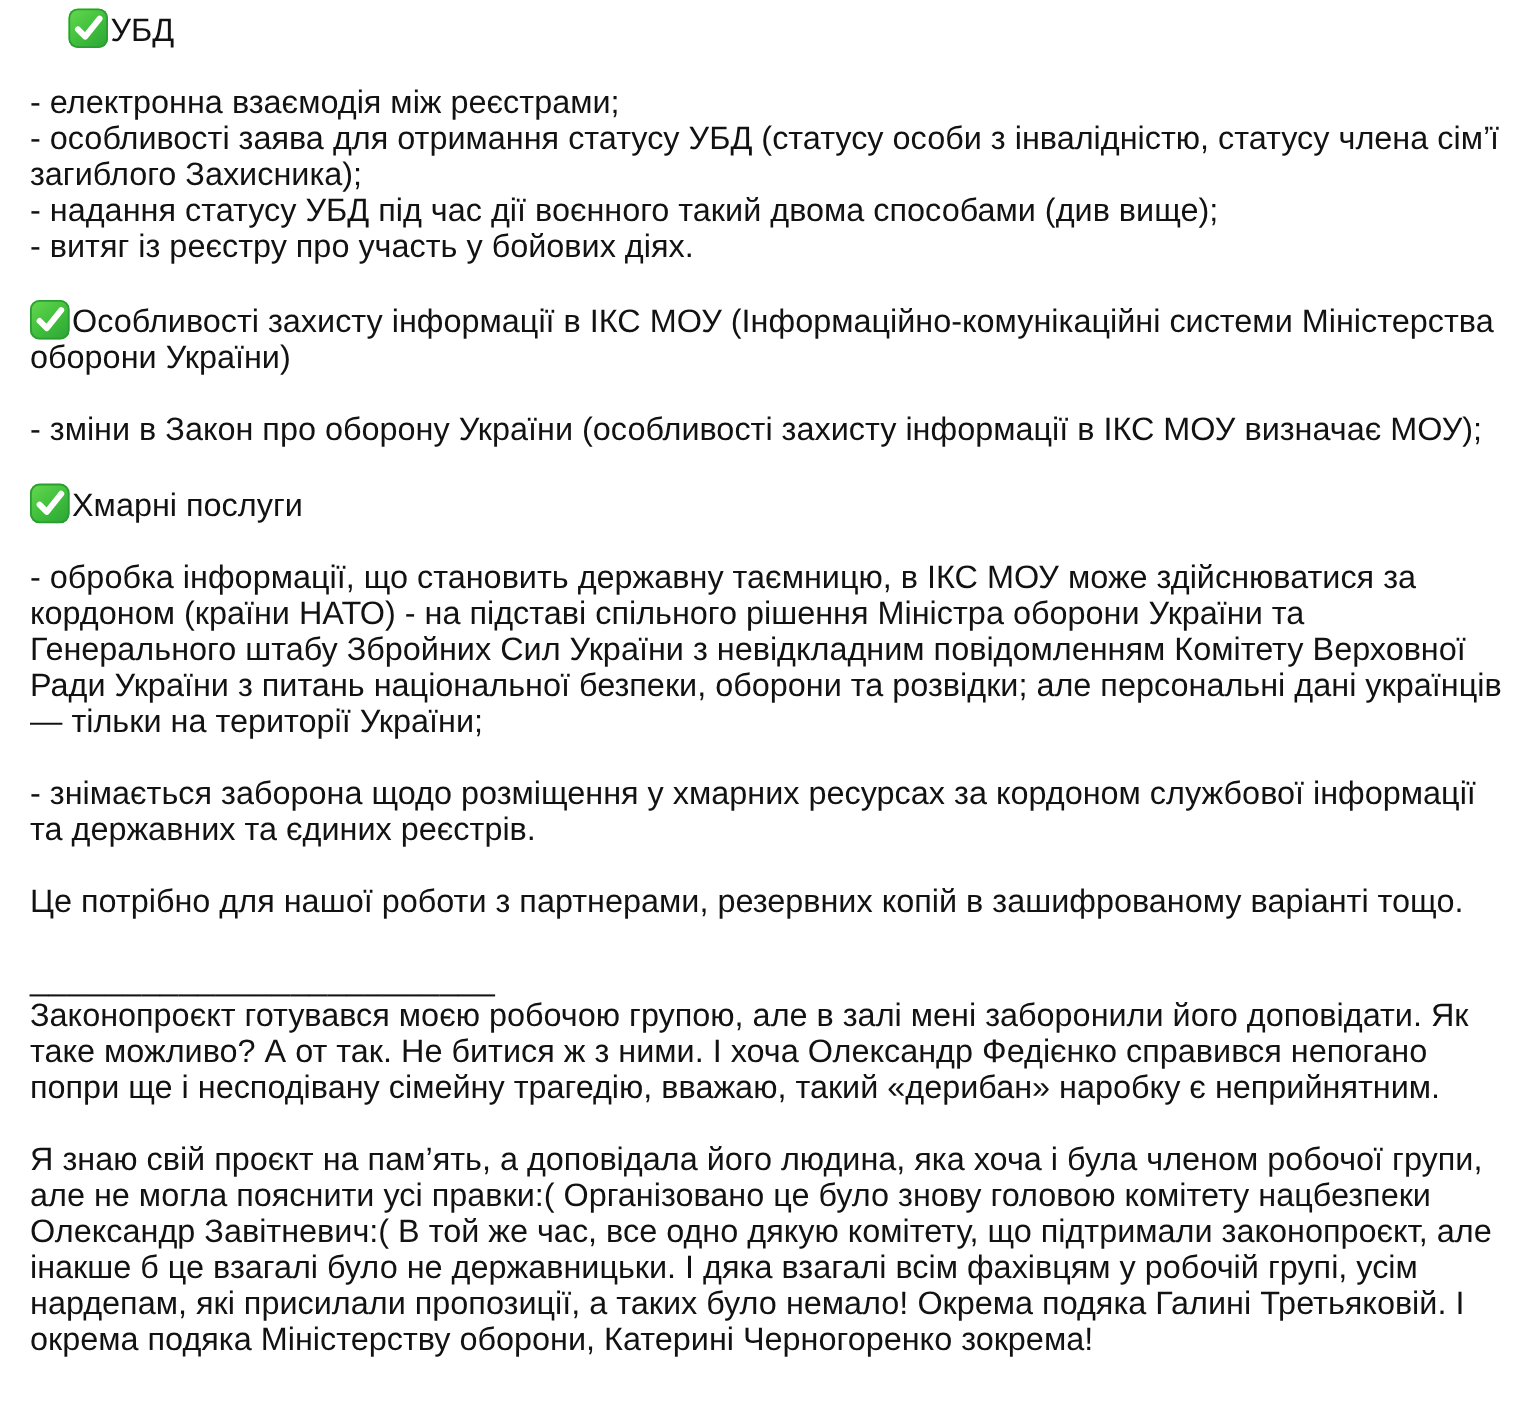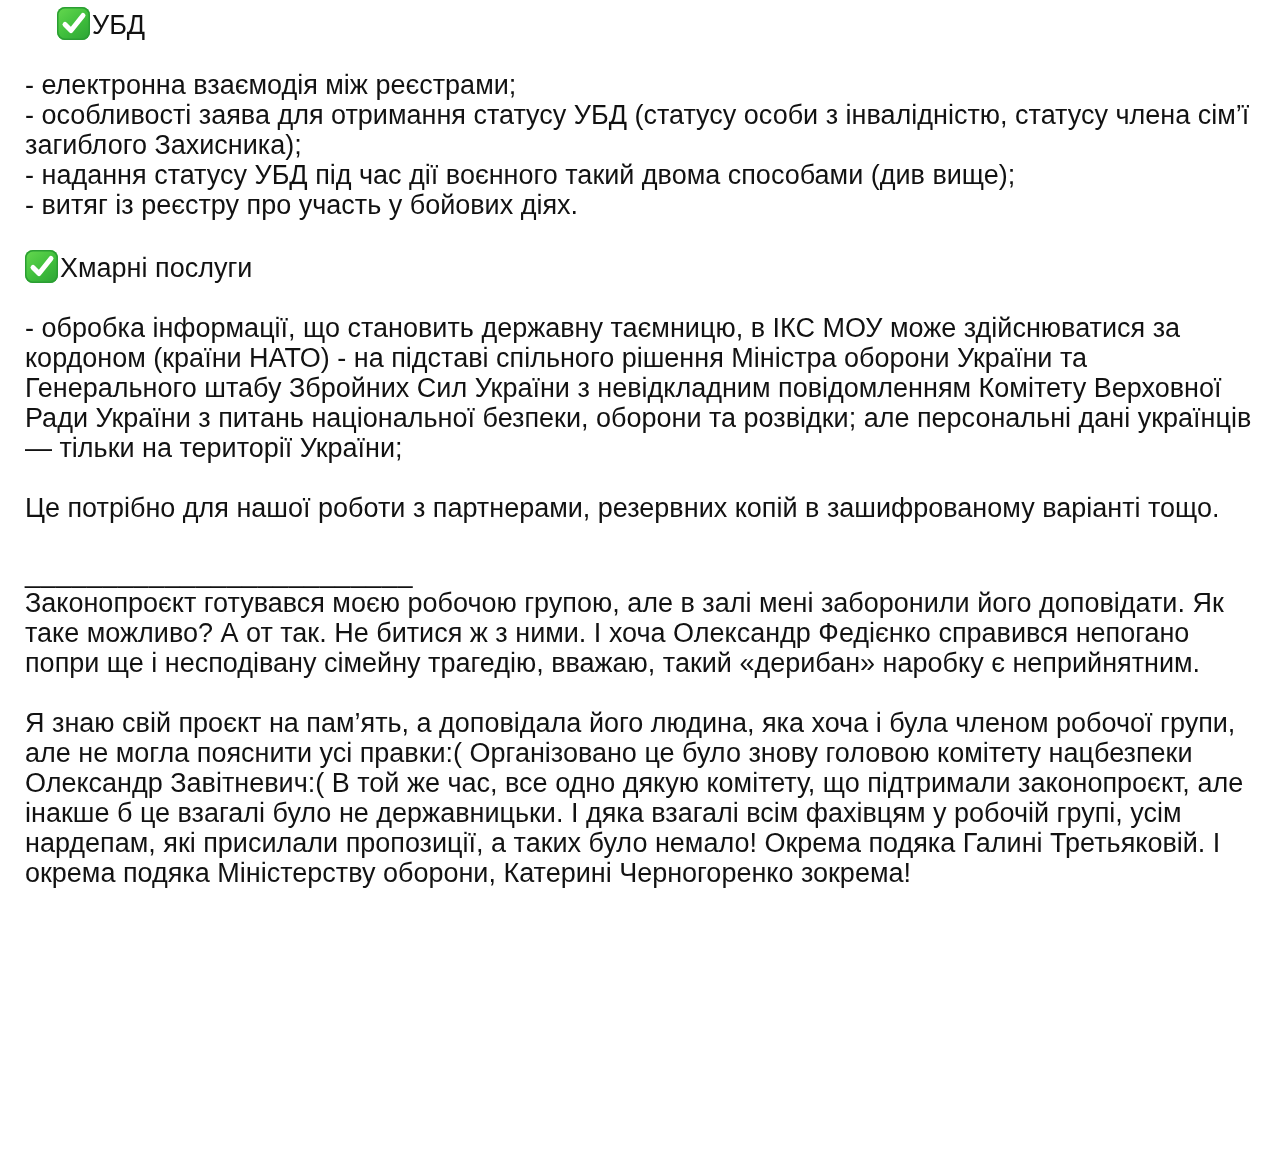--- a/index.html
+++ b/index.html
@@ -71,36 +71,47 @@
     </span><span>УБД</span>
   </p>
 
   <div class="para">
     <div class="line">- електронна взаємодія між реєстрами;</div>
     <div class="line">- особливості заява для отримання статусу УБД (статусу особи з інвалідністю, статусу члена сім’ї загиблого Захисника);</div>
     <div class="line">- надання статусу УБД під час дії воєнного такий двома способами (див вище);</div>
     <div class="line">- витяг із реєстру про участь у бойових діях.</div>
   </div>
 
+  <p class="para heading">
+    <span class="emoji">
+      <svg viewBox="0 0 37 37">
+          <path d="M10 19.5 L16 25.5 L28 10.5" fill="none" stroke="#ffffff" stroke-width="5" stroke-linecap="round" stroke-linejoin="round"></path>
+        </svg>
+    </span><span>Особливості захисту інформації в ІКС МОУ (Інформаційно-комунікаційні системи Міністерства оборони України)</span>
+  </p>
 
   <div class="para">
+    <div class="line">- зміни в Закон про оборону України (особливості захисту інформації в ІКС МОУ визначає МОУ);</div>
   </div>
 
   <p class="para heading">
     <span class="emoji">
       <svg viewBox="0 0 37 37">
           <path d="M10 19.5 L16 25.5 L28 10.5" fill="none" stroke="#ffffff" stroke-width="5" stroke-linecap="round" stroke-linejoin="round"></path>
         </svg>
     </span><span>Хмарні послуги</span>
   </p>
 
   <div class="para">
     <div class="line">- обробка інформації, що становить державну таємницю, в ІКС МОУ може здійснюватися за кордоном (країни НАТО) - на підставі спільного рішення Міністра оборони України та Генерального штабу Збройних Сил України з невідкладним повідомленням Комітету Верховної Ради України з питань національної безпеки, оборони та розвідки; але персональні дані українців — тільки на території України;</div>
   </div>
 
+  <div class="para">
+    <div class="line">- знімається заборона щодо розміщення у хмарних ресурсах за кордоном службової інформації та державних та єдиних реєстрів.</div>
+  </div>
 
   <p class="para">Це потрібно для нашої роботи з партнерами, резервних копій в зашифрованому варіанті тощо.</p>
 
   <div class="para">
     <div class="divider">_________________________</div>
     <div>Законопроєкт готувався моєю робочою групою, але в залі мені заборонили його доповідати. Як таке можливо? А от так. Не битися ж з ними. І хоча Олександр Федієнко справився непогано попри ще і несподівану сімейну трагедію, вважаю, такий «дерибан» наробку є неприйнятним.</div>
   </div>
 
   <p class="para">Я знаю свій проєкт на пам’ять, а доповідала його людина, яка хоча і була членом робочої групи, але не могла пояснити усі правки:( Організовано це було знову головою комітету нацбезпеки Олександр Завітневич:( В той же час, все одно дякую комітету, що підтримали законопроєкт, але інакше б це взагалі було не державницьки. І дяка взагалі всім фахівцям у робочій групі, усім нардепам, які присилали пропозиції, а таких було немало! Окрема подяка Галині Третьяковій. І окрема подяка Міністерству оборони, Катерині Черногоренко зокрема!</p>
 

